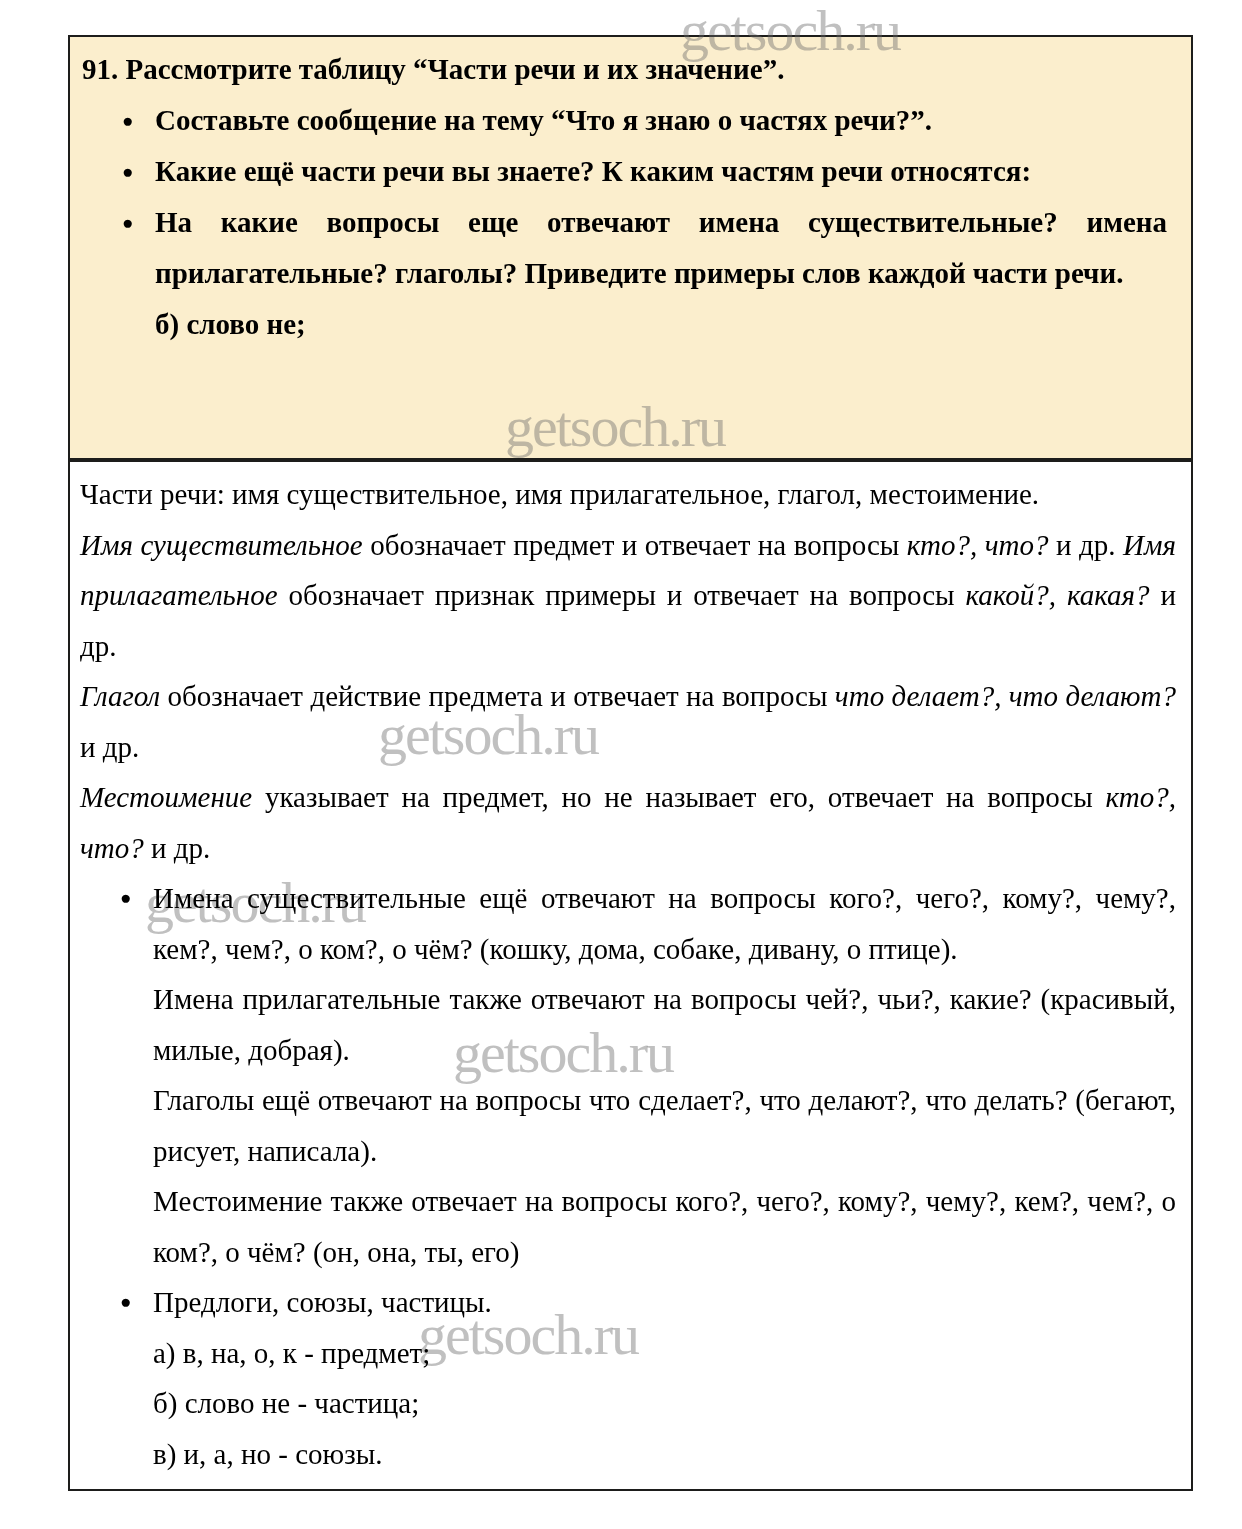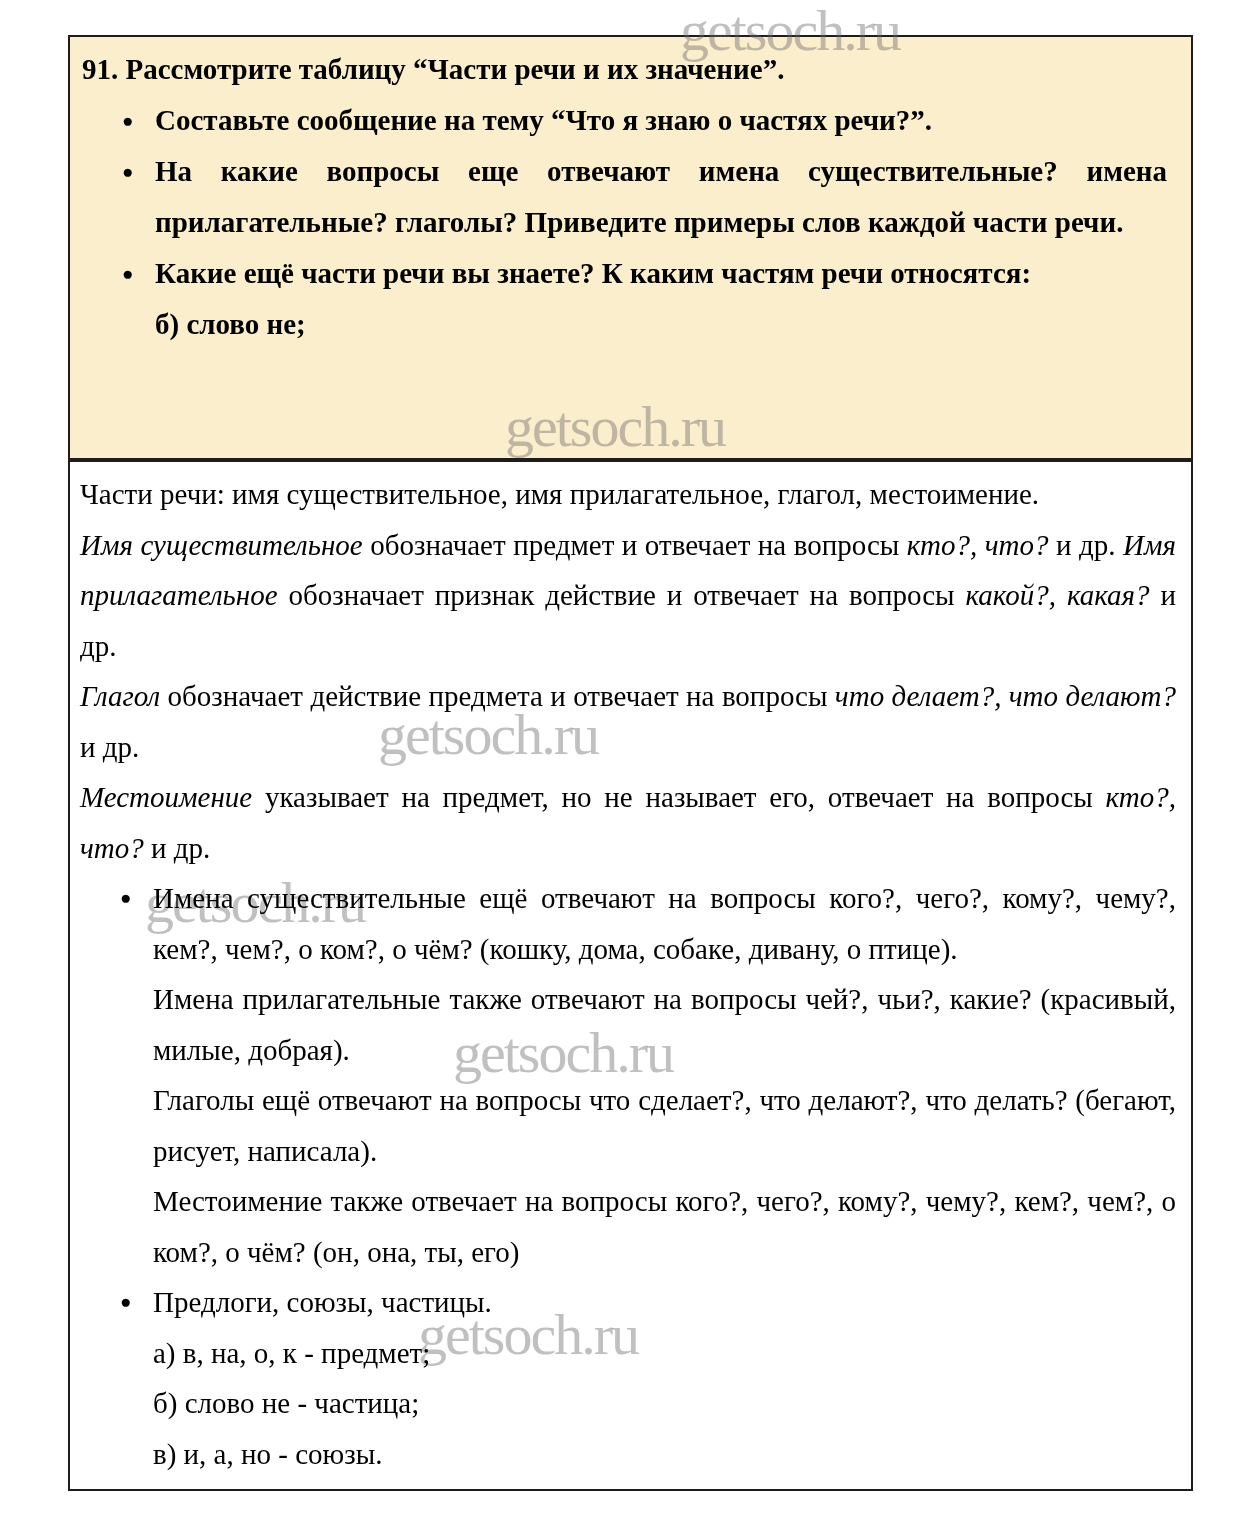--- a/index.html
+++ b/index.html
@@ -43,31 +43,31 @@
   <div class="wm wm3">getsoch.ru</div>
   <div class="wm wm4">getsoch.ru</div>
   <div class="wm wm5">getsoch.ru</div>
   <div class="wm wm6">getsoch.ru</div>
 
   <section class="box task-box">
     <div class="inner">
       <p><span>91.</span><span> </span><span>Рассмотрите таблицу “Части речи и их значение”.</span></p>
       <div id="task-items">
           <p class="with-bullet">Составьте сообщение на тему “Что я знаю о частях речи?”.</p>
+          <p class="with-bullet">Какие ещё части речи вы знаете? К каким частям речи относятся:</p>
           <p class="with-bullet">На какие вопросы еще отвечают имена существительные? имена прилагательные? глаголы? Приведите примеры слов каждой части речи.</p>
-          <p class="with-bullet">Какие ещё части речи вы знаете? К каким частям речи относятся:</p>
           <p class="indent">б) слово не;</p>
         </div>
     </div>
   </section>
 
   <section class="box answer-box">
     <div class="inner" id="answer-list">
         <p class=""><span>Части речи: имя существительное, имя прилагательное, глагол, местоимение.</span></p>
-        <p class=""><span class="it">Имя существительное</span><span> обозначает предмет и отвечает на вопросы </span><span class="it">кто?, что?</span><span> и др. </span><span class="it">Имя прилагательное</span><span> обозначает признак действие и отвечает на вопросы </span><span class="it">какой?, какая?</span><span> и др.</span></p>
+        <p class=""><span class="it">Имя существительное</span><span> обозначает предмет и отвечает на вопросы </span><span class="it">кто?, что?</span><span> и др. </span><span class="it">Имя прилагательное</span><span> обозначает признак примеры и отвечает на вопросы </span><span class="it">какой?, какая?</span><span> и др.</span></p>
         <p class=""><span class="it">Глагол</span><span> обозначает действие предмета и отвечает на вопросы </span><span class="it">что делает?, что делают?</span><span> и др.</span></p>
         <p class=""><span class="it">Местоимение</span><span> указывает на предмет, но не называет его, отвечает на вопросы </span><span class="it">кто?, что?</span><span> и др.</span></p>
         <p class="with-bullet"><span>Имена существительные ещё отвечают на вопросы кого?, чего?, кому?, чему?, кем?, чем?, о ком?, о чём? (кошку, дома, собаке, дивану, о птице).</span></p>
         <p class="indent"><span>Имена прилагательные также отвечают на вопросы чей?, чьи?, какие? (красивый, милые, добрая).</span></p>
         <p class="indent"><span>Глаголы ещё отвечают на вопросы что сделает?, что делают?, что делать? (бегают, рисует, написала).</span></p>
         <p class="indent"><span>Местоимение также отвечает на вопросы кого?, чего?, кому?, чему?, кем?, чем?, о ком?, о чём? (он, она, ты, его)</span></p>
         <p class="with-bullet"><span>Предлоги, союзы, частицы.</span></p>
         <p class="indent"><span>а) в, на, о, к - предмет;</span></p>
         <p class="indent"><span>б) слово не - частица;</span></p>
         <p class="indent"><span>в) и, а, но - союзы.</span></p>

